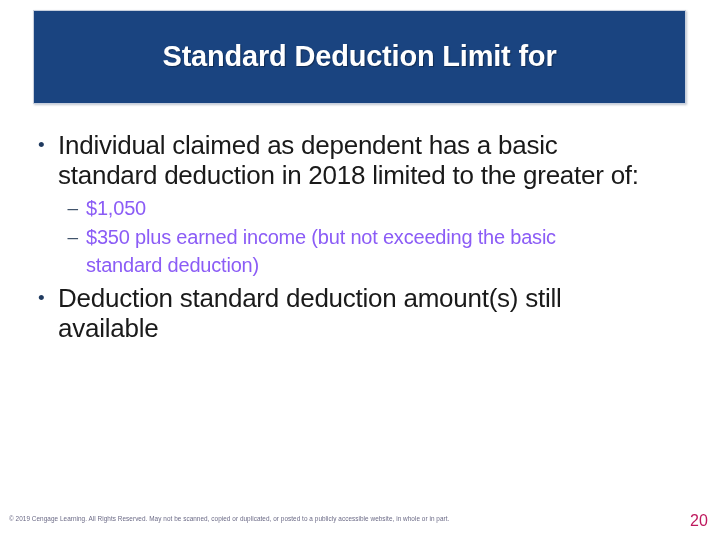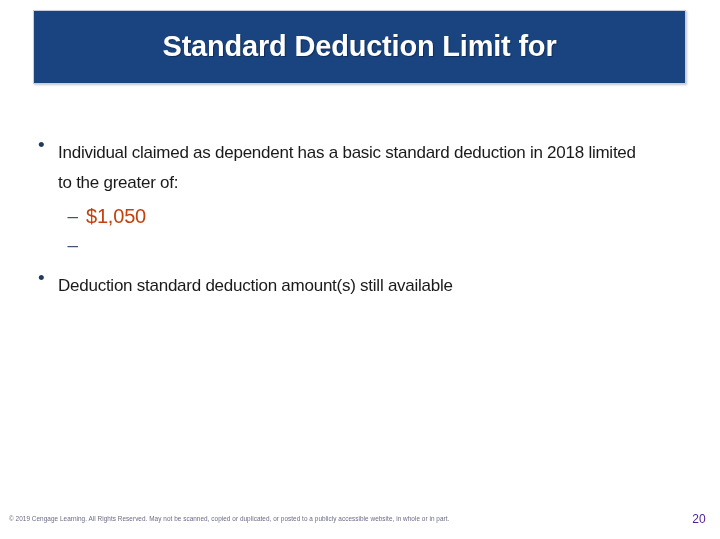--- a/index.html
+++ b/index.html
@@ -23,21 +23,21 @@
     height: 539px;
     background: #ffffff;
   }
 
   
   .title-bar {
     position: absolute;
     left: 33px;
     top: 10px;
     width: 653px;
-    height: 74px;
+    height: 94px;
     background: #1a4480;
     border: 1px solid #c7cfdd;
     box-sizing: border-box;
     box-shadow: 1px 1px 2px rgba(120,130,150,0.45);
     display: flex;
     align-items: center;
     justify-content: center;
   }
   .title-text {
     color: #ffffff;
@@ -73,25 +73,24 @@
     color: #1f3a5f;
     font-size: 19px;
     line-height: 30px;
     text-align: left;
     padding-left: 6px;
     box-sizing: border-box;
   }
   .bullet-l1 .btext {
     flex: 1 1 auto;
     color: #1a1a1a;
-    font-size: 17px;
+    font-size: 26px;
     line-height: 30px;
     letter-spacing: -0.25px;
     max-width: 585px;
-    margin-top: 8px;
   }
 
   .sub-list {
     margin: 4px 0 4px 0;
   }
   .bullet-l2 {
     display: flex;
     align-items: flex-start;
     margin-bottom: 1px;
   }
@@ -100,21 +99,21 @@
     width: 54px;
     color: #41546b;
     font-size: 19px;
     line-height: 28px;
     text-align: right;
     padding-right: 8px;
     box-sizing: border-box;
   }
   .bullet-l2 .btext {
     flex: 1 1 auto;
-    color: #c2410c;
+    color: #8b5cf6;
     font-size: 20px;
     line-height: 28px;
     letter-spacing: -0.2px;
     max-width: 545px;
   }
 
   
   .footer {
     position: absolute;
     left: 0;
@@ -130,22 +129,22 @@
     color: #6b6a86;
     letter-spacing: 0.05px;
     white-space: nowrap;
   }
   .footer-pagenum {
     position: absolute;
     left: 686px;
     top: 0px;
     width: 26px;
     text-align: center;
-    font-size: 12px;
-    color: #4c1d95;
+    font-size: 16px;
+    color: #be185d;
   }
 </style>
 </head>
 <body>
 
 <div class="slide">
 
   <div class="title-bar">
     <div class="title-text">
       <span class="title-line">Standard Deduction Limit for</span>
@@ -159,20 +158,21 @@
       <span class="btext">Individual claimed as dependent has a basic standard deduction in 2018 limited to the greater of:</span>
     </div>
 
     <div class="sub-list">
       <div class="bullet-l2">
         <span class="marker">–</span>
         <span class="btext">$1,050</span>
       </div>
       <div class="bullet-l2">
         <span class="marker">–</span>
+        <span class="btext">$350 plus earned income (but not exceeding the basic standard deduction)</span>
       </div>
     </div>
 
     <div class="bullet-l1">
       <span class="marker">•</span>
       <span class="btext">Deduction standard deduction amount(s) still available</span>
     </div>
 
   </div>
 

